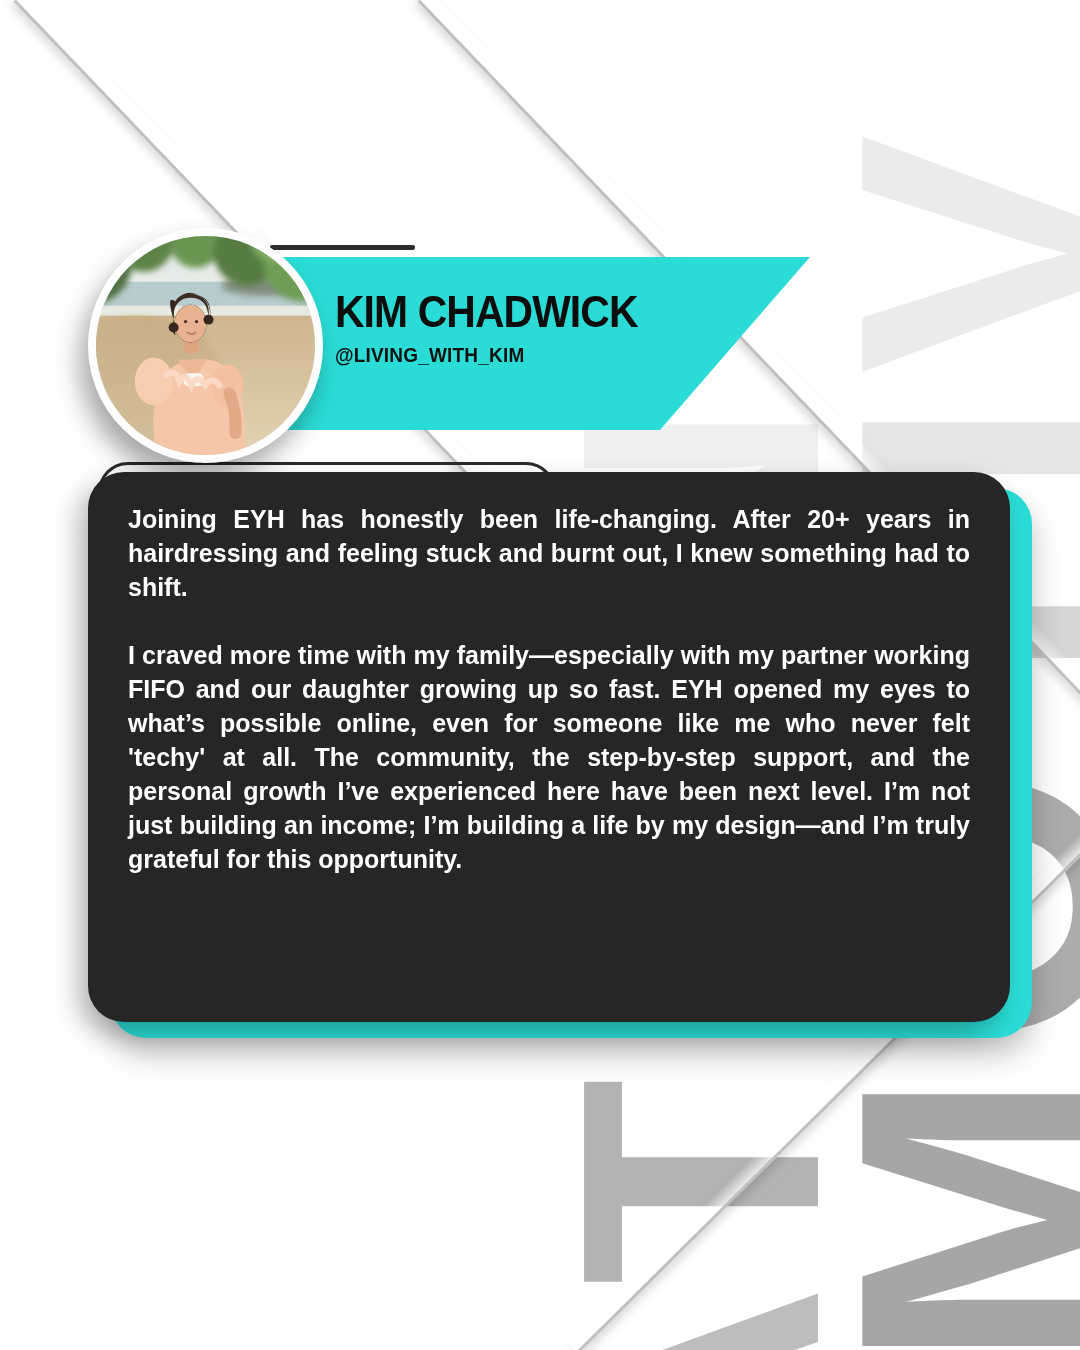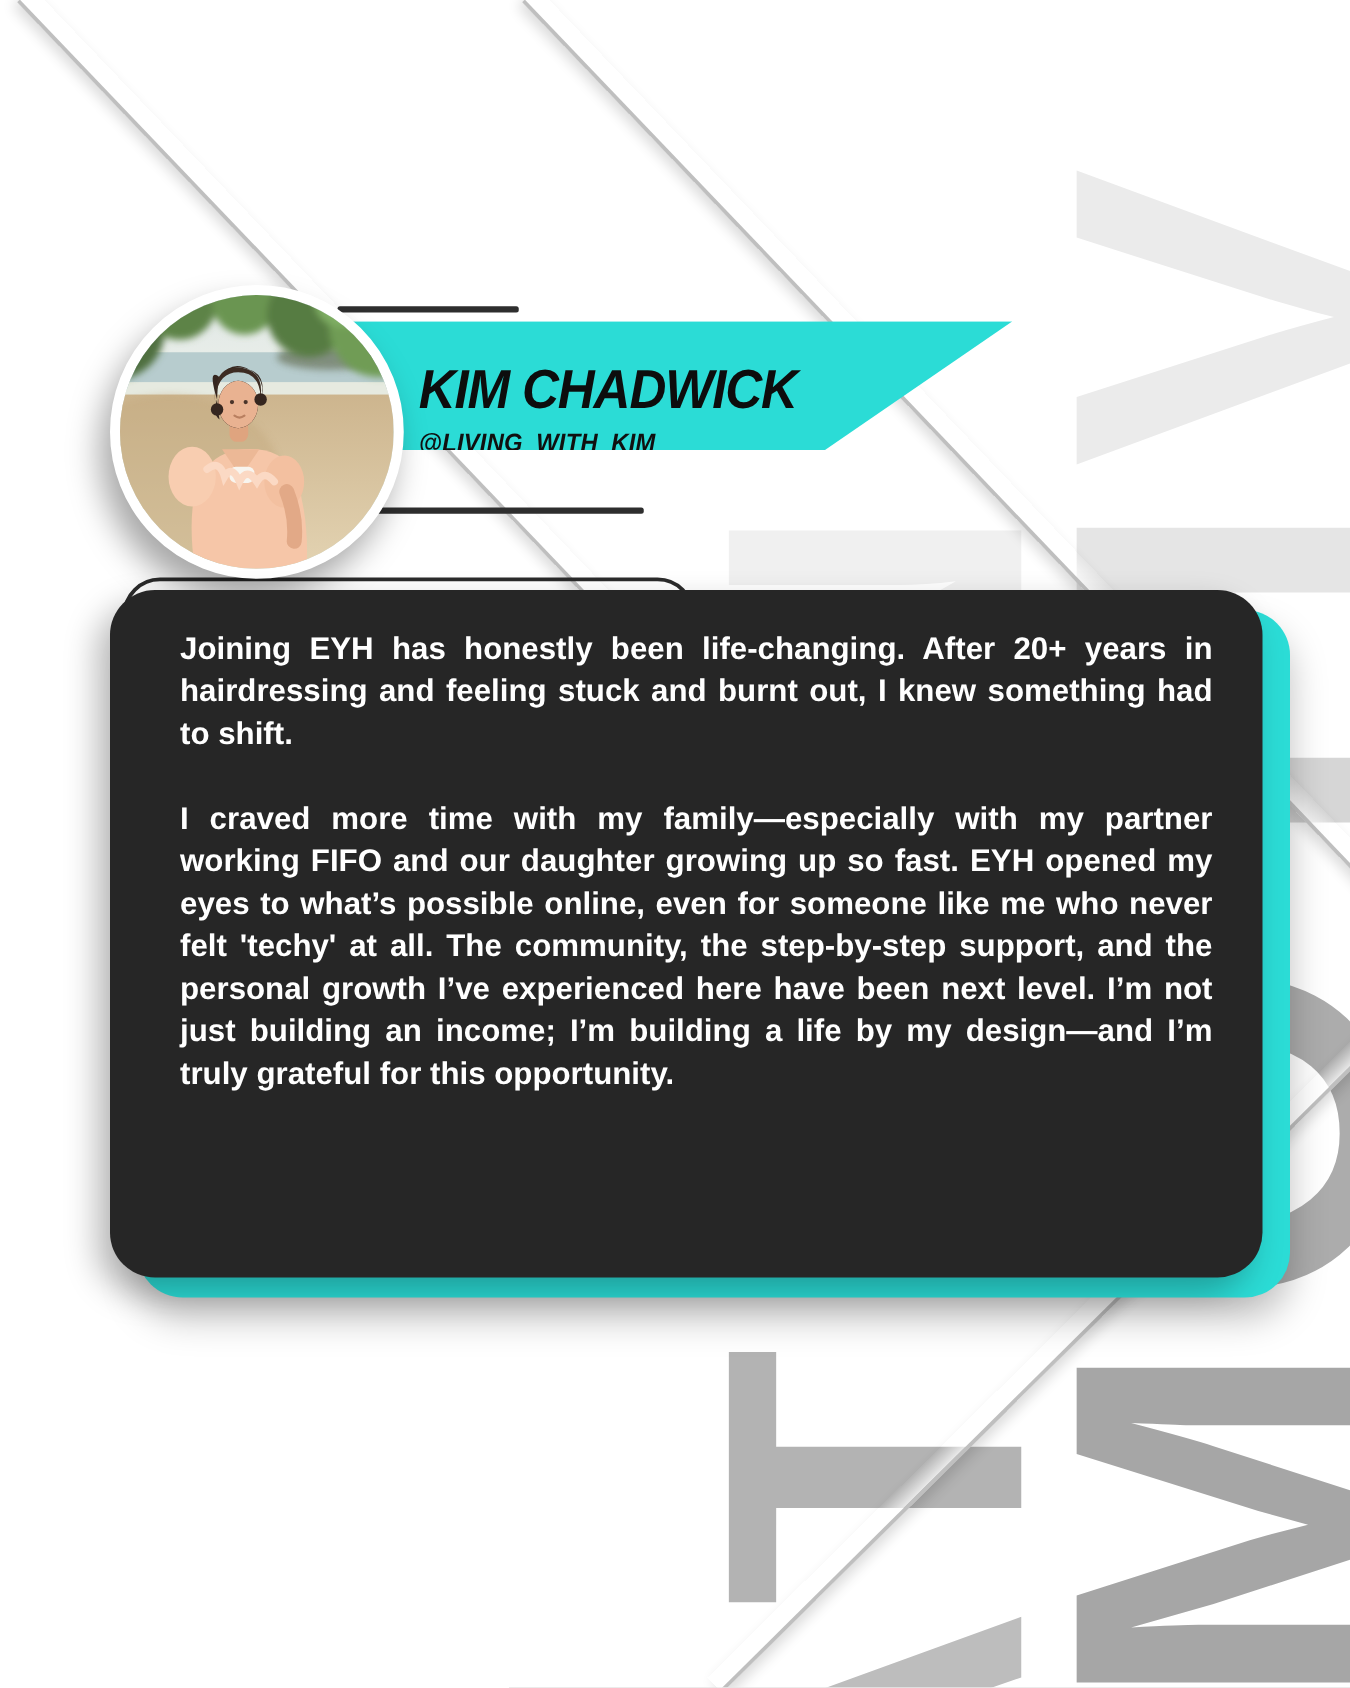--- a/index.html
+++ b/index.html
@@ -28,24 +28,23 @@
   .diag-b{left:566px;top:1342px;width:740px;transform:rotate(-44.7deg);}
   .diag-c{left:26px;top:-10px;width:700px;transform:rotate(46.3deg);}
 
   
   .decor-line{position:absolute;z-index:3;height:5px;background:#2e2e2e;border-radius:2px;}
   .line-top{left:270px;top:245px;width:145px;}
   .line-bottom{left:282px;top:406px;width:233px;}
 
   
   .banner{
-    position:absolute;z-index:4;left:238px;top:257px;width:572px;height:103px;
+    position:absolute;z-index:4;left:238px;top:257px;width:572px;height:173px;
     background:var(--teal,#2bdcd6);
     clip-path:polygon(0 0,100% 0,calc(100% - 150px) 100%,0 100%);
-    font-style:italic;
   }
   .banner-inner{padding:33px 0 0 97px;}
   .profile-name{
     font-size:44px;font-weight:900;color:#0d0d0d;letter-spacing:-1px;line-height:1;
     transform:scaleX(.93);transform-origin:left center;
   }
   .profile-handle{
     margin-top:11px;font-size:20px;font-weight:800;color:#101010;line-height:1;
     transform:scaleX(.95);transform-origin:left center;letter-spacing:.2px;
   }
@@ -66,21 +65,21 @@
   .teal-card{
     position:absolute;z-index:5;left:110px;top:488px;width:922px;height:550px;
     background:var(--teal,#2bdcd6);border-radius:36px;
     box-shadow:0 16px 30px rgba(0,0,0,.25);
   }
   .dark-card{
     position:absolute;z-index:6;left:88px;top:472px;width:922px;height:550px;
     background:var(--card,#262626);border-radius:36px;
     box-shadow:-10px 12px 26px rgba(0,0,0,.28);
   }
-  .card-text{padding:30px 40px 0 56px;}
+  .card-text{padding:30px 40px 0 40px;}
   .card-text p{
     margin:0 0 34px 0;font-size:25px;line-height:34px;font-weight:700;
     color:#ffffff;text-align:justify;
   }
 </style>
 </head>
 <body>
 
 <div class="canvas">
 

